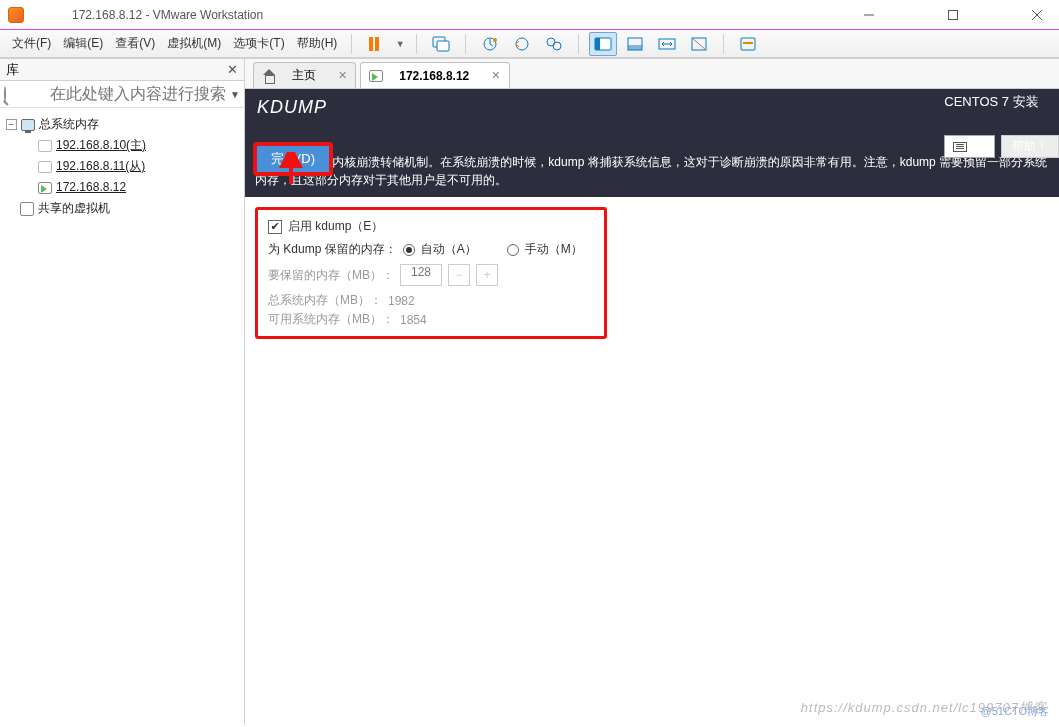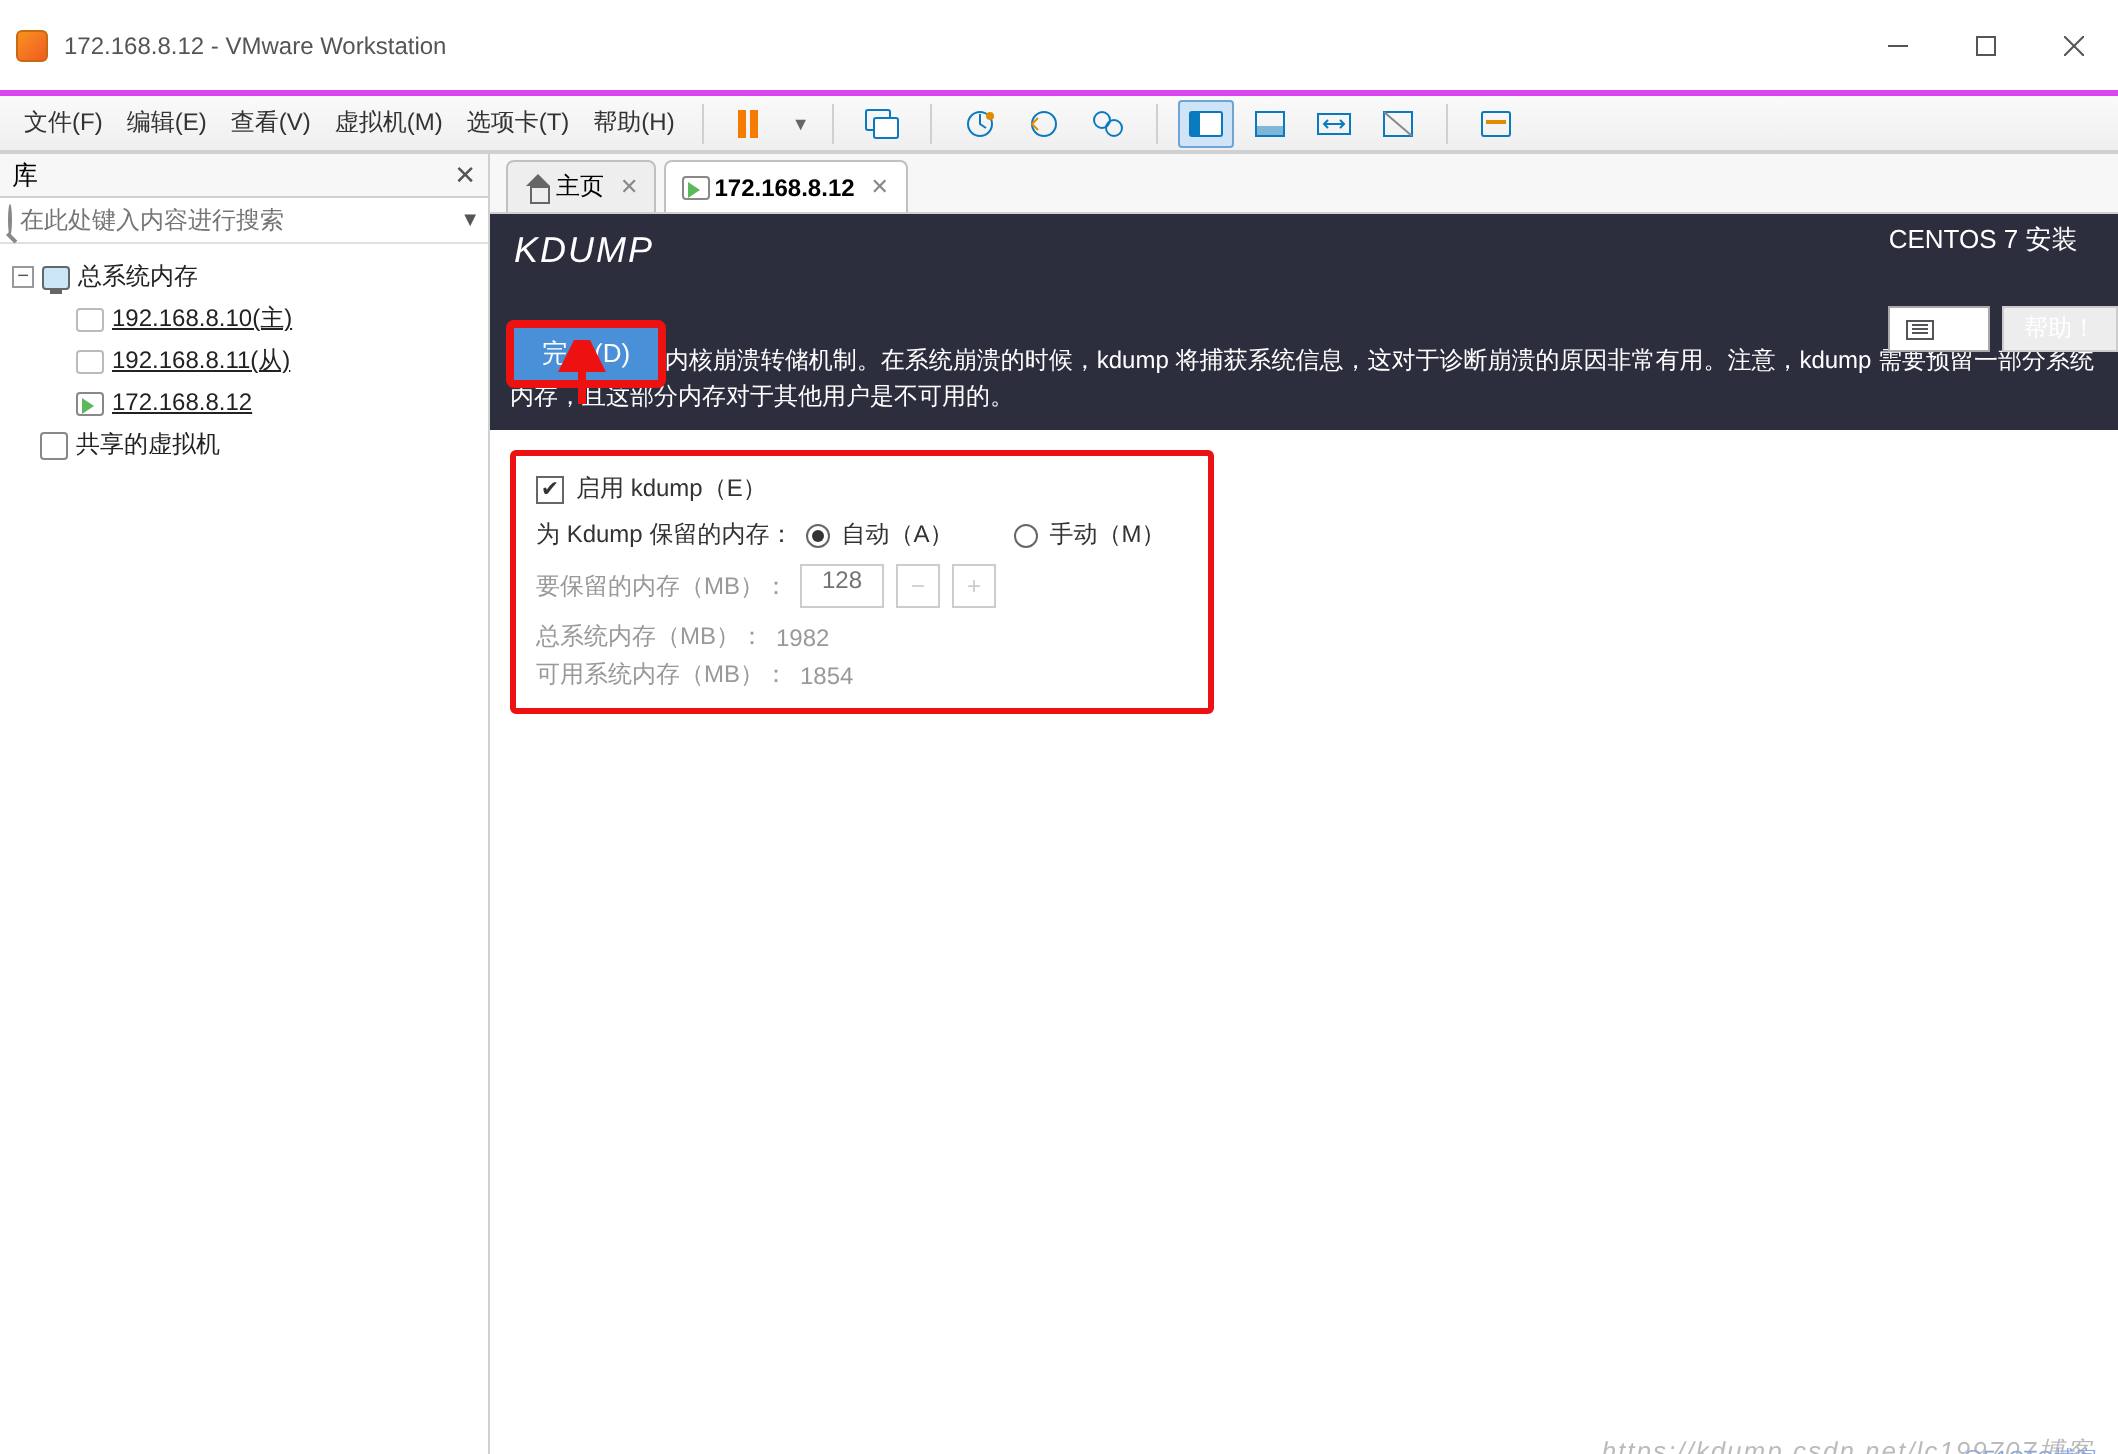--- a/index.html
+++ b/index.html
@@ -1,18 +1,18 @@
 <!DOCTYPE html>
 <html><head>
 <meta charset="utf-8">
 <style>
 * { box-sizing: border-box; margin: 0; padding: 0; font-family: "Microsoft YaHei", "Segoe UI", sans-serif; }
 body { width: 1059px; height: 727px; background: #fff; overflow: hidden; font-size: 12px; }
 
-.titlebar { height: 48px; background: #fff; display: flex; align-items: center; border-bottom: 3px solid #d946ef; }
+.titlebar { height: 30px; background: #fff; display: flex; align-items: center; border-bottom: 1px solid #d946ef; gap: 40px; }
 .app-icon { width: 16px; height: 16px; margin: 0 8px; background: linear-gradient(135deg,#f7931e,#f15a24); border: 1px solid #c96a10; border-radius: 3px; }
 .titlebar-text { color: #555; font-size: 12px; flex: 0 0 auto; }
 .titlebar-drag { flex: 1; }
 .win-btn { width: 44px; height: 30px; display: flex; align-items: center; justify-content: center; color: #555; }
 
 .menubar { height: 28px; background: linear-gradient(#fafafa,#efefef); display: flex; align-items: center; padding: 0 8px; border-bottom: 1px solid #d0d0d0; gap: 4px; }
 .menu-item { padding: 2px 4px; color: #333; font-size: 12px; }
 .menubar .sep { width: 1px; height: 20px; background: #d0d0d0; margin: 0 6px; }
 
 .tb-btn { width: 28px; height: 24px; display: flex; align-items: center; justify-content: center; border-radius: 2px; }
@@ -24,39 +24,39 @@
 
 .content { display: flex; height: calc(100% - 58px - 2px); border-top: 1px solid #d0d0d0; }
 
 .sidebar { width: 245px; border-right: 1px solid #d0d0d0; display: flex; flex-direction: column; }
 .lib-head { height: 22px; display: flex; align-items: center; padding: 0 6px; border-bottom: 1px solid #d0d0d0; background: #f7f7f7; }
 .lib-head .label { font-size: 13px; }
 .lib-head .close { margin-left: auto; font-size: 13px; color: #555; }
 .search-row { padding: 4px; border-bottom: 1px solid #e0e0e0; display: flex; align-items: center; gap: 4px; }
 .search-ico { width: 16px; height: 16px; border: 1.5px solid #888; border-radius: 50%; position: relative; }
 .search-ico:after { content: ""; position: absolute; width: 6px; height: 1.5px; background: #888; bottom: -2px; right: -4px; transform: rotate(45deg); }
-.search-input { flex: 1; border: none; font-size: 12px; outline: none; color: #333; }
+.search-input { flex: 1; border: none; font-size: 16px; outline: none; color: #333; text-align: right; }
 .search-dd { font-size: 10px; color: #555; }
 
 .tree { padding: 6px 4px; font-size: 12px; color: #222; }
 .tree ul { list-style: none; padding-left: 0; }
 .tree li { line-height: 21px; display: flex; align-items: center; gap: 4px; }
 .tree .sub { padding-left: 34px; text-decoration: underline; }
 .tree .root { padding-left: 2px; }
 .tw { width: 11px; height: 11px; border: 1px solid #999; display: flex; align-items: center; justify-content: center; font-size: 10px; line-height: 1; color: #555; }
 .ico-mon { width: 14px; height: 12px; border: 1px solid #666; border-radius: 2px; background: #cde6f7; position: relative; }
 .ico-mon:after { content: ""; position: absolute; width: 6px; height: 2px; background: #666; bottom: -3px; left: 3px; }
 .ico-vm { width: 14px; height: 12px; border: 1px solid #bbb; border-radius: 2px; background: #fff; }
 .ico-vm.on { border-color: #888; background: #fff; position: relative; }
 .ico-vm.on:after { content: ""; position: absolute; left: 2px; top: 2px; width: 0; height: 0; border-left: 6px solid #5cb85c; border-top: 4px solid transparent; border-bottom: 4px solid transparent; }
 .ico-share { width: 14px; height: 14px; border: 1px solid #888; border-radius: 2px; }
 
 .main { flex: 1; display: flex; flex-direction: column; background: #fff; }
 .tabs { height: 30px; display: flex; align-items: flex-end; padding: 0 8px; gap: 4px; background: #f7f7f7; border-bottom: 1px solid #d0d0d0; }
-.tab { height: 26px; border: 1px solid #c0c0c0; border-bottom: none; border-radius: 4px 4px 0 0; background: #fff; display: flex; align-items: center; padding: 0 8px; gap: 2px; font-size: 12px; justify-content: center; }
+.tab { height: 26px; border: 1px solid #c0c0c0; border-bottom: none; border-radius: 4px 4px 0 0; background: #fff; display: flex; align-items: center; padding: 0 8px; gap: 16px; font-size: 12px; justify-content: center; }
 .tab.inactive { background: #eee; }
 .tab .x { font-size: 11px; color: #888; margin-left: 6px; }
 .ico-home { width: 14px; height: 14px; position: relative; }
 .ico-home:before { content: ""; position: absolute; top: 0; left: 1px; width: 0; height: 0; border-left: 6px solid transparent; border-right: 6px solid transparent; border-bottom: 6px solid #666; }
 .ico-home:after { content: ""; position: absolute; top: 6px; left: 3px; width: 8px; height: 7px; border: 1px solid #666; }
 
 .vm-view { flex: 1; position: relative; overflow: hidden; background: #fff; }
 
 .kd-header { height: 60px; background: #2c2e3e; color: #fff; display: flex; align-items: flex-start; padding: 4px 0 0 8px; position: relative; }
 .kd-title { font-size: 18px; letter-spacing: 1px; padding: 4px; font-style: italic; }

